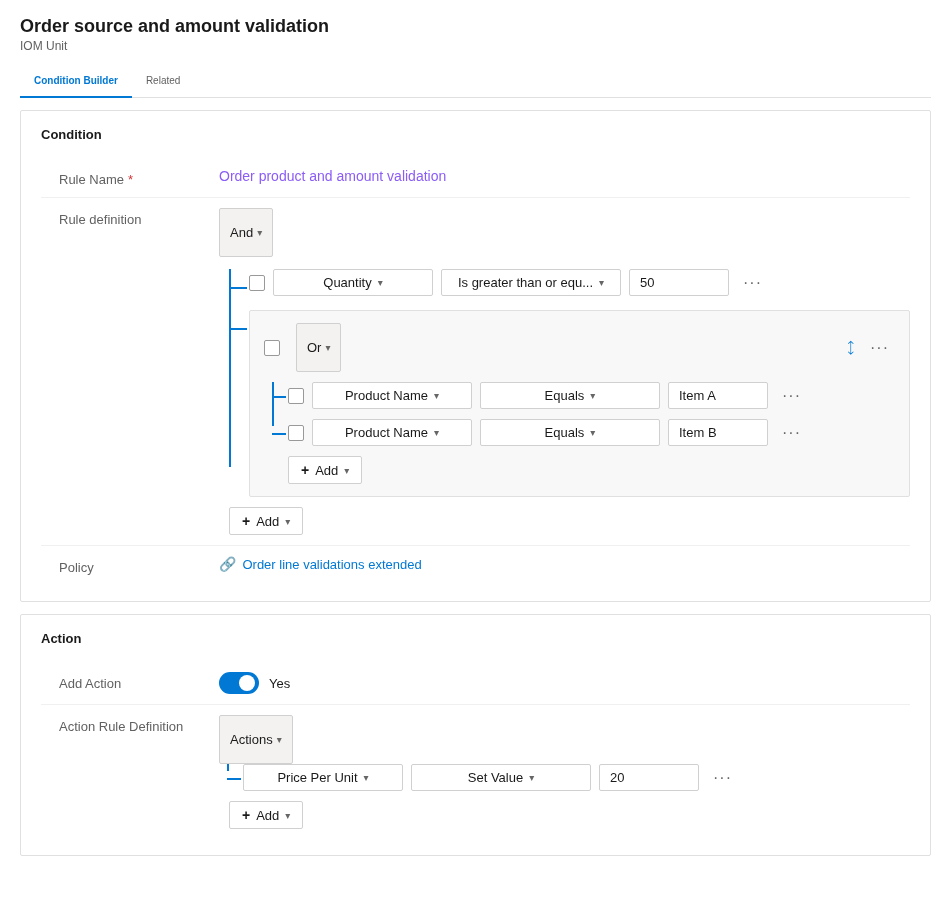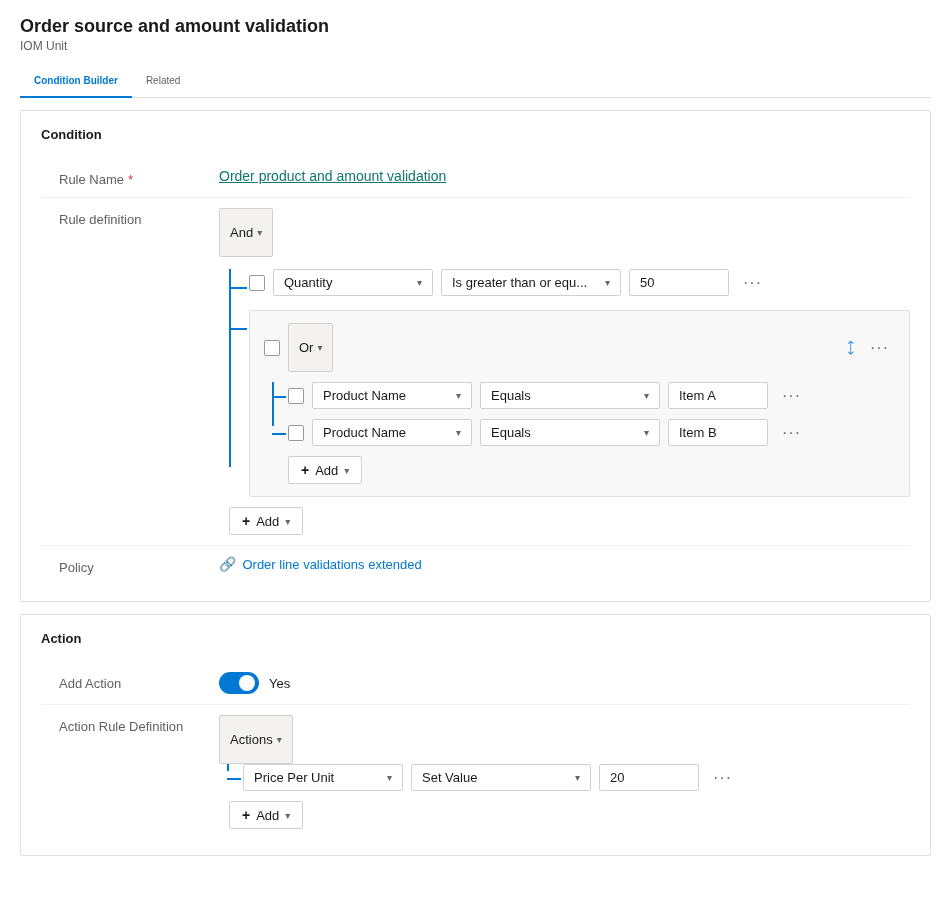--- a/index.html
+++ b/index.html
@@ -71,23 +71,22 @@
     }
     .required-star {
       color: #d13438;
       margin-left: 4px;
     }
     .form-value {
       flex: 1;
     }
     .rule-name-value {
       font-size: 14px;
-      color: #0f766e;
+      color: #8b5cf6;
       font-weight: 500;
-      text-decoration: underline;
     }
     
     .logic-btn {
       display: inline-flex;
       align-items: center;
       gap: 4px;
       background: #f3f2f1;
       border: 1px solid #d0d0d0;
       border-radius: 2px;
       padding: 16px 10px;
@@ -111,21 +110,21 @@
       height: 16px;
       border: 1px solid #999;
       border-radius: 2px;
       cursor: pointer;
       flex-shrink: 0;
       background: #fff;
     }
     .select-box {
       display: inline-flex;
       align-items: center;
-      justify-content: space-between;
+      justify-content: center;
       border: 1px solid #d0d0d0;
       border-radius: 2px;
       padding: 5px 10px;
       background: #fff;
       cursor: pointer;
       font-size: 13px;
       color: #1a1a1a;
       gap: 6px;
     }
     .select-box .chevron {
@@ -168,21 +167,21 @@
     }
     .or-group-header {
       display: flex;
       align-items: center;
       justify-content: space-between;
       margin-bottom: 10px;
     }
     .or-group-header-left {
       display: flex;
       align-items: center;
-      gap: 8px;
+      gap: 16px;
     }
     .or-group-actions {
       display: flex;
       align-items: center;
       gap: 8px;
     }
     .collapse-icon {
       font-size: 14px;
       color: #0078d4;
       cursor: pointer;

